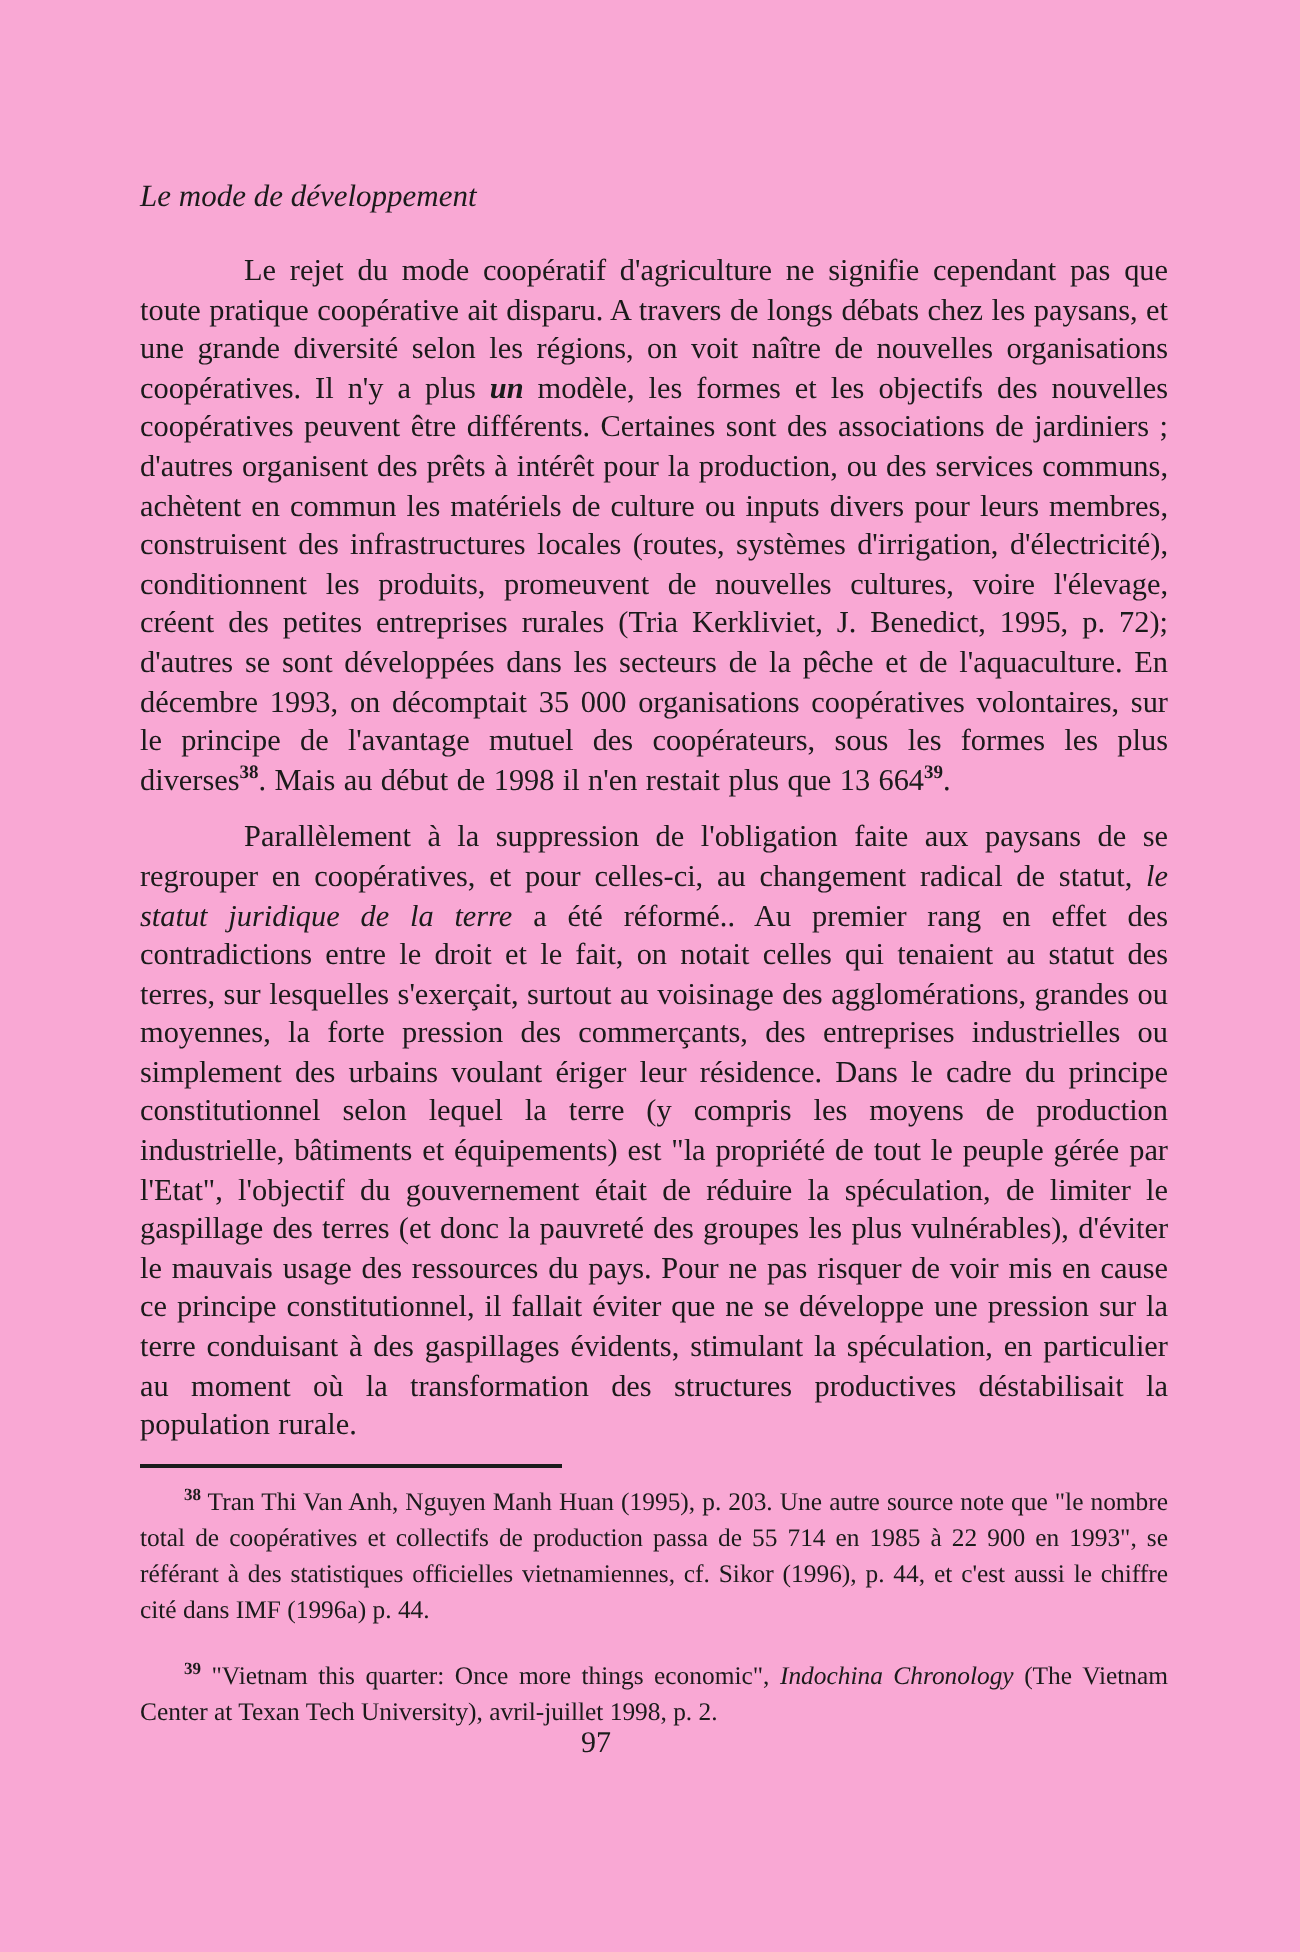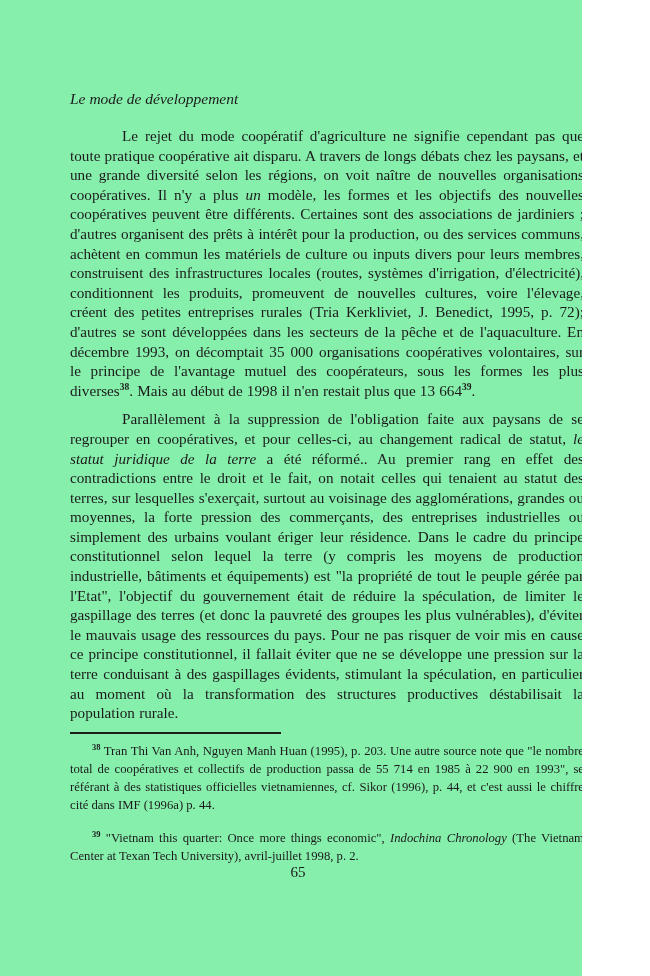--- a/index.html
+++ b/index.html
@@ -1,20 +1,20 @@
 <!DOCTYPE html>
 <html><head>
 <meta charset="utf-8">
 <style>
   html, body { margin: 0; padding: 0; background: #ffffff; }
   .page {
     position: relative;
-    width: 582px;
+    width: 650px;
     height: 976px;
-    background: #86efac;
+    background: #f9a8d4;
     color: #1b1b1b;
     font-family: "Liberation Serif", "DejaVu Serif", serif;
     overflow: hidden;
     box-sizing: border-box;
   }
   .content {
     position: absolute;
     left: 70px;
     top: 89px;
     width: 514px;
@@ -27,21 +27,21 @@
     margin: 0 0 17px 0;
   }
   p.body {
     font-size: 15.2px;
     line-height: 19.6px;
     text-align: justify;
     text-indent: 52px;
     margin: 0 0 9px 0;
     word-spacing: 0.4px;
   }
-  em.bi { font-style: italic; font-weight: normal; }
+  em.bi { font-style: italic; font-weight: bold; }
   sup.fnref {
     font-weight: bold;
     font-size: 9.5px;
     line-height: 0;
     vertical-align: super;
   }
   .footnotes {
     position: absolute;
     left: 70px;
     top: 732px;
@@ -93,15 +93,15 @@
   <div class="footnotes">
 
     <div class="fnrule"></div>
 
     <p class="footnote"><sup class="fnmark">38</sup><span> Tran Thi Van Anh, Nguyen Manh Huan (1995), p. 203. Une autre source note que "le nombre total de coopératives et collectifs de production passa de 55&nbsp;714 en 1985 à 22&nbsp;900 en 1993", se référant à des statistiques officielles vietnamiennes, cf. Sikor (1996), p. 44, et c'est aussi le chiffre cité dans IMF (1996a) p. 44.</span></p>
 
     <p class="footnote"><sup class="fnmark">39</sup><span> "Vietnam this quarter: Once more things economic", </span><em>Indochina Chronology</em><span> (The Vietnam Center at Texan Tech University), avril-juillet 1998, p. 2.</span></p>
 
   </div>
 
-  <div class="pagenum">65</div>
+  <div class="pagenum">97</div>
 
 </div>
 
 </body></html>

